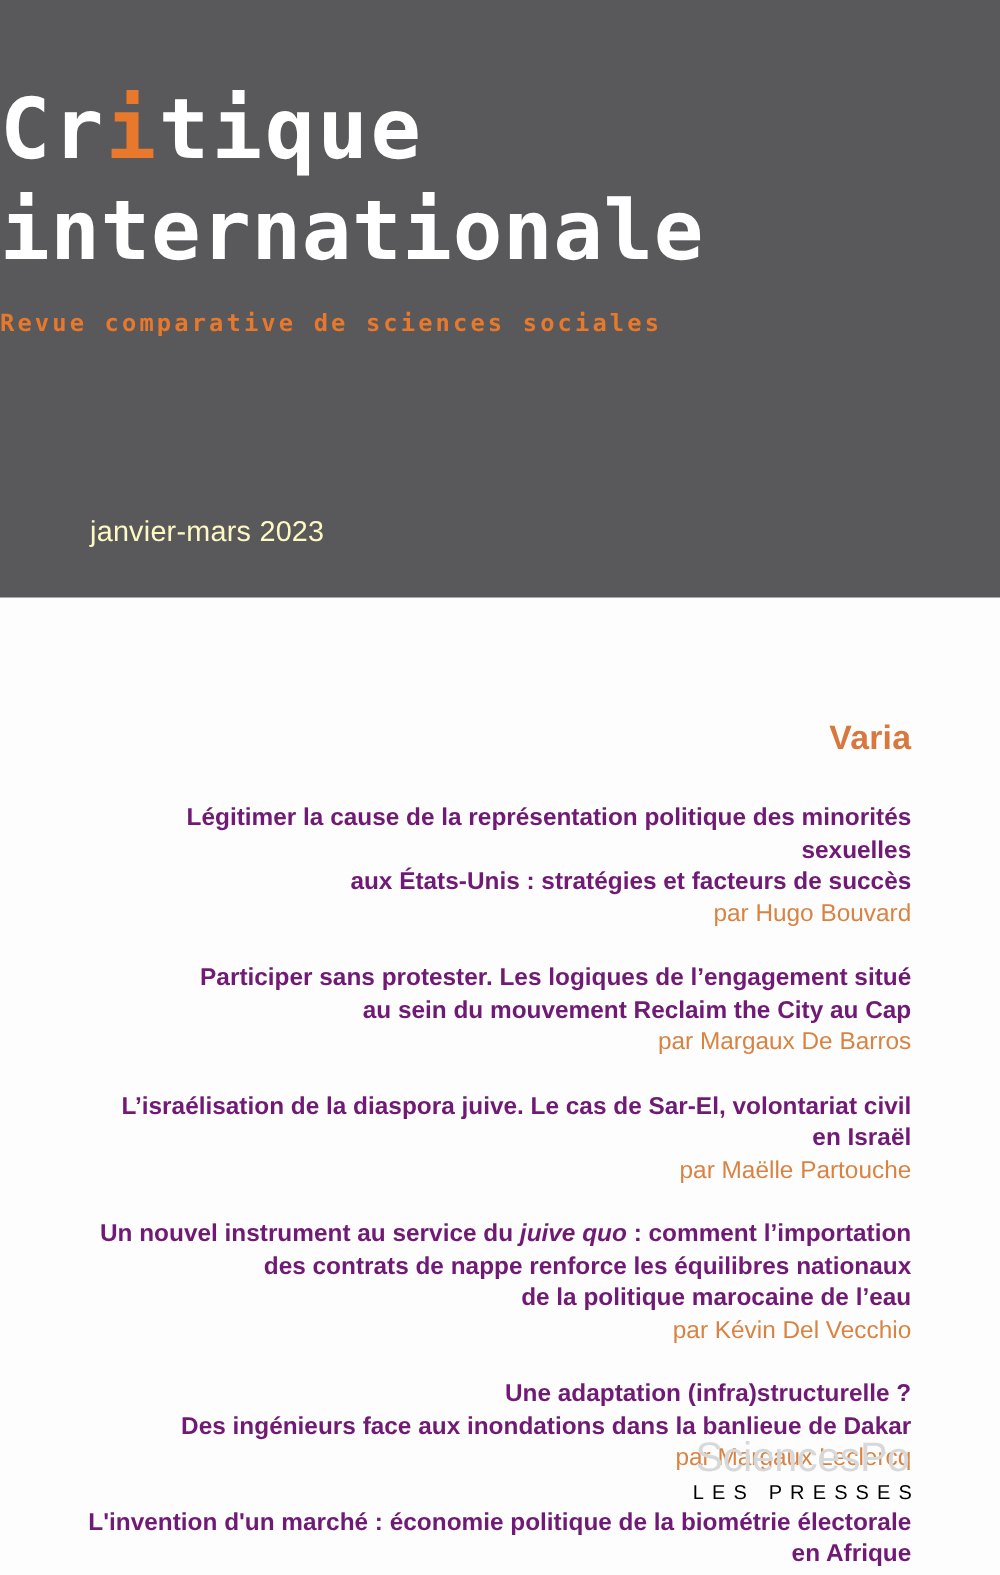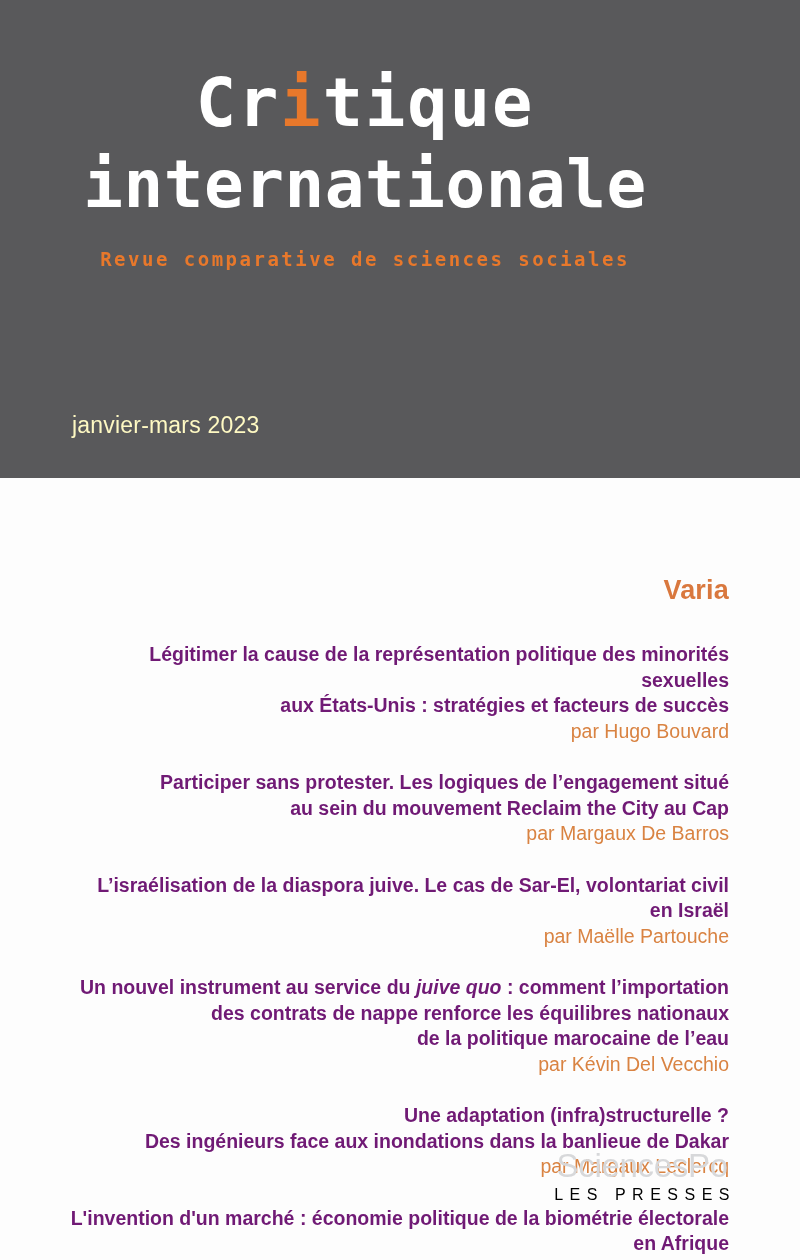--- a/index.html
+++ b/index.html
@@ -28,21 +28,21 @@
     width: 800px;
     height: 478px;
     background: #59595b;
   }
 
   .masthead {
     position: absolute;
     left: 0;
     right: 70px;
     top: 62px;
-    text-align: center;
+    text-align: left;
   }
 
   .journal-title {
     font-family: "DejaVu Sans Mono", "Liberation Mono", monospace;
     font-weight: 700;
     font-size: 67px;
     line-height: 82px;
     letter-spacing: 2px;
     color: #ffffff;
     margin: 0;

